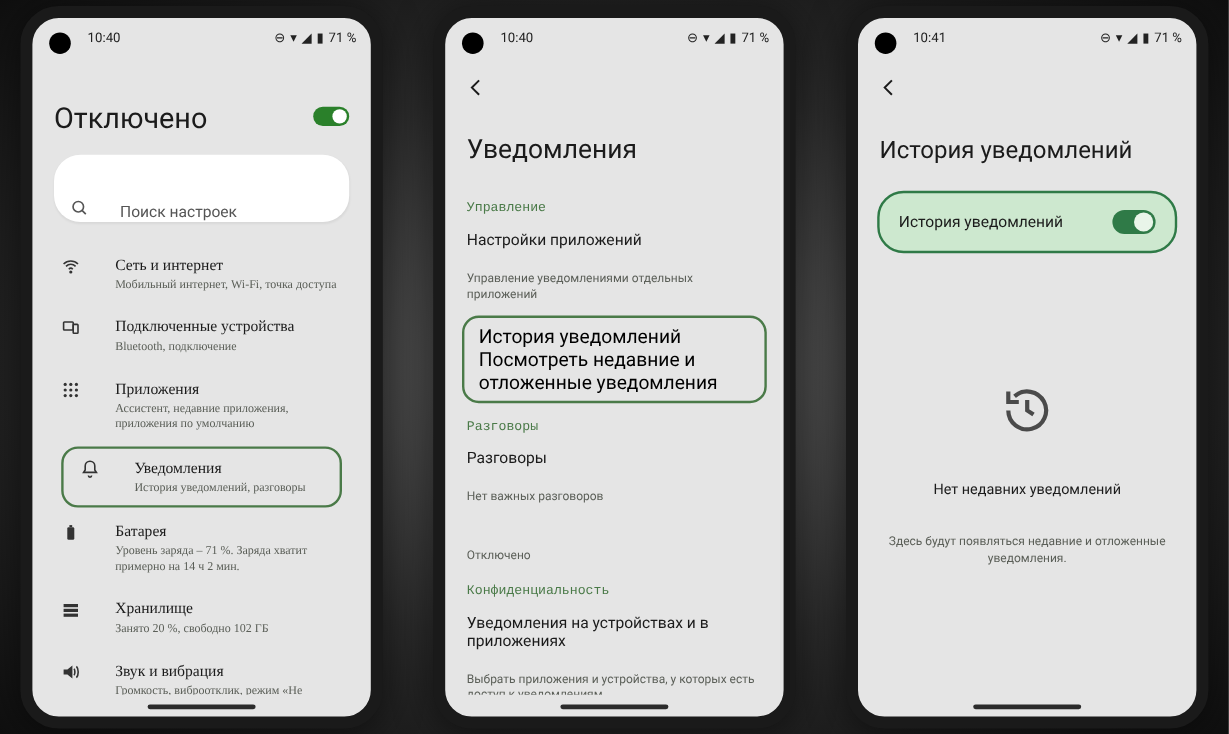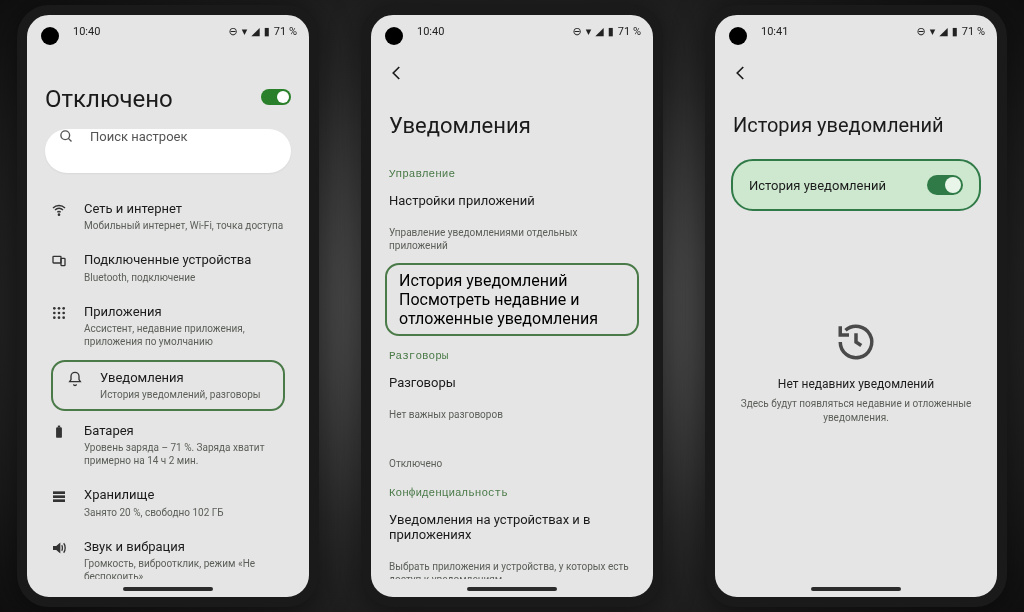--- a/index.html
+++ b/index.html
@@ -52,29 +52,30 @@
   }
   .toggle-top::after {
     content: ""; position: absolute; right: 2px; top: 2px;
     width: 12px; height: 12px; border-radius: 50%; background: #fff;
   }
 
   h1.title { font-size: 24px; font-weight: 400; color: #1b1b1b; margin: 36px 0 16px 0; }
   h1.title2 { font-size: 22px; font-weight: 400; color: #1b1b1b; margin: 24px 0 22px 0; }
 
   .search {
-    background: #fff; border-radius: 22px; height: 44px;
-    display: flex; align-items: flex-start; gap: 16px; padding: 0 14px;
+    background: #fff; border-radius: 22px; height: 56px;
+    display: flex; align-items: flex-end; gap: 26px; padding: 0 14px;
     color: #555; font-size: 13px; margin-bottom: 18px;
     box-shadow: 0 1px 2px rgba(0,0,0,0.06);
   }
 
   .row {
-    display: flex; align-items: flex-start; gap: 15px;
+    display: flex; align-items: flex-start; gap: 27px;
     padding: 10px 4px;
+    font-family: Liberation Serif, serif;
   }
   .row .ico { width: 20px; flex-shrink: 0; color: #333; font-size: 15px; text-align: center; margin-top: 1px; }
   .row .txt .t { font-size: 13px; color: #1b1b1b; line-height: 1.25; }
   .row .txt .s { font-size: 10px; color: #5b5f58; margin-top: 2px; line-height: 1.3; }
 
   .row2 { padding: 9px 18px; }
   .row2 .t { font-size: 13px; color: #1b1b1b; }
   .row2 .s { font-size: 10px; color: #5b5f58; margin-top: 18px; line-height: 1.3; }
 
   .section-label {
@@ -98,21 +99,21 @@
   .card-toggle .sw {
     width: 36px; height: 20px; border-radius: 11px; background: #2f7a47; position: relative;
   }
   .card-toggle .sw::after {
     content: ""; position: absolute; right: 2px; top: 2px;
     width: 16px; height: 16px; border-radius: 50%; background: #e9f5e9;
   }
 
   .empty {
     display: flex; flex-direction: column; align-items: center;
-    margin-top: 110px; padding: 0 24px; text-align: center;
+    margin-top: 110px; padding: 0 24px; text-align: center; gap: 24px;
   }
   .empty svg { color: #555; margin-bottom: 14px; }
   .empty .t { font-size: 12px; color: #1b1b1b; margin-bottom: 6px; }
   .empty .s { font-size: 10px; color: #5b5f58; line-height: 1.4; text-align: center; }
 </style>
 </head>
 <body>
 
 <div class="phone">
 

